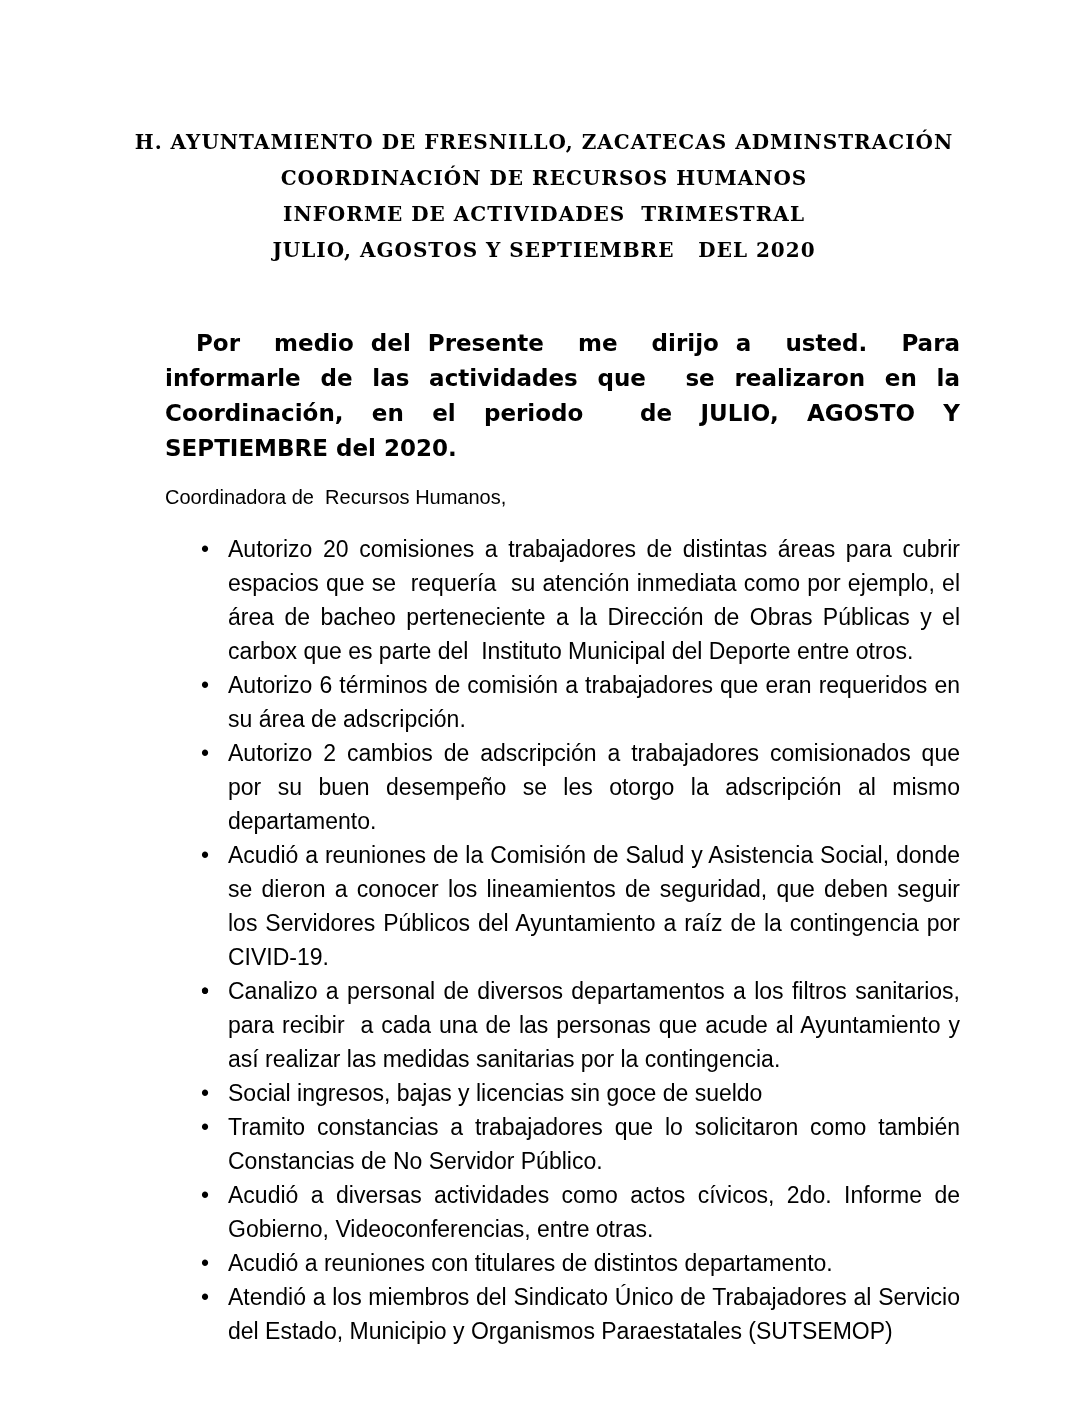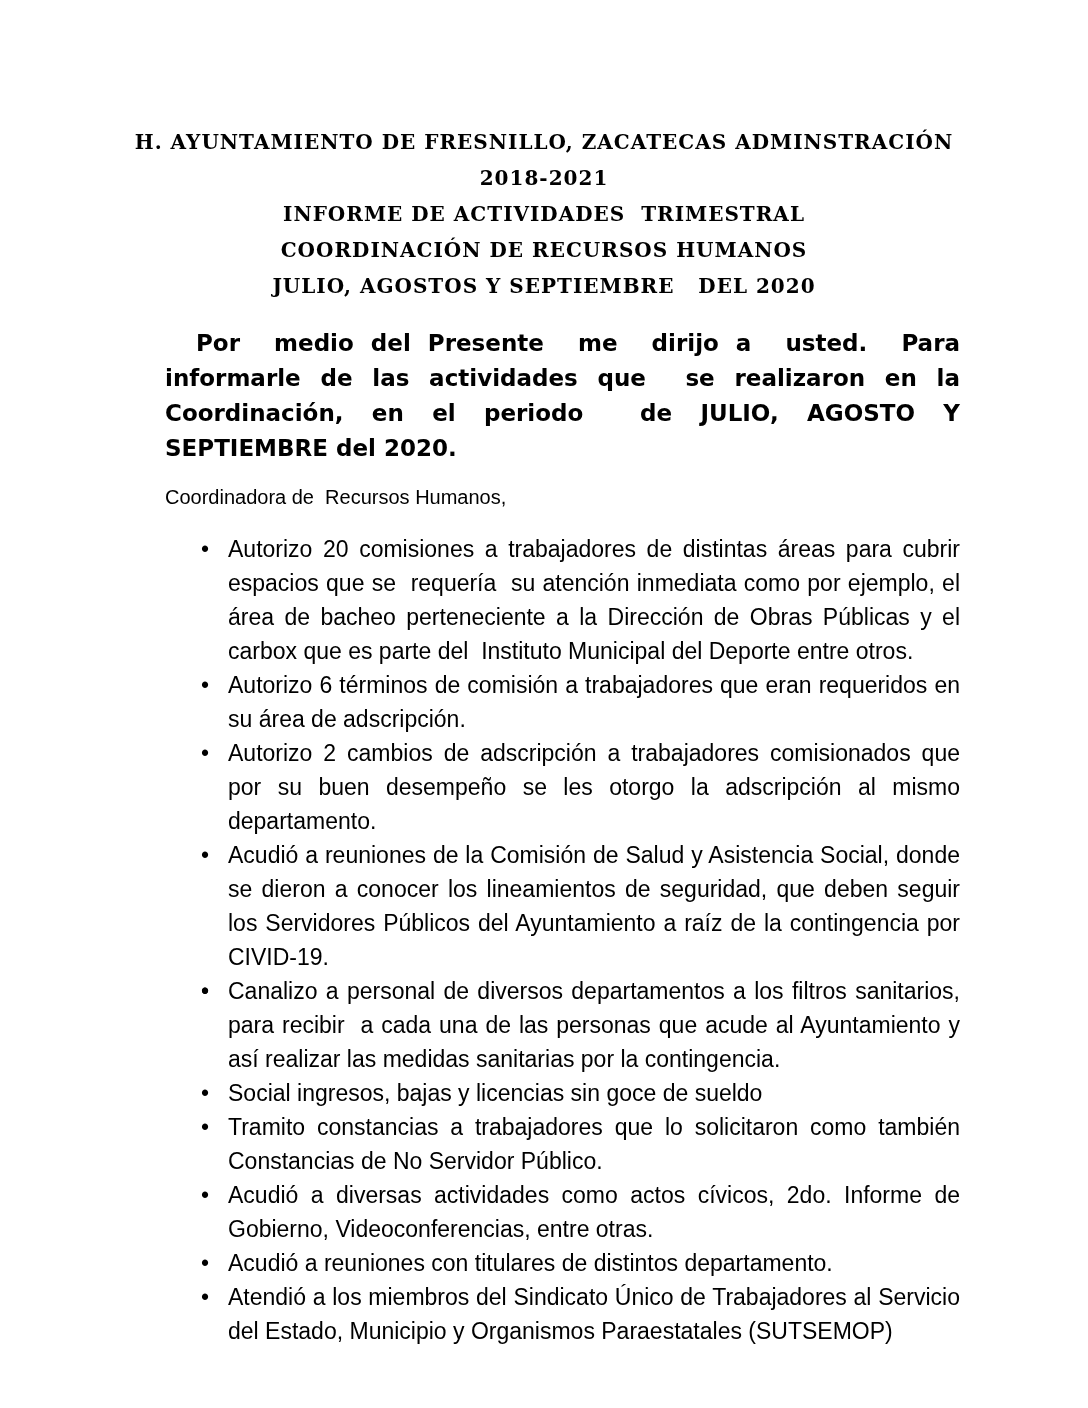--- a/index.html
+++ b/index.html
@@ -74,23 +74,22 @@
     white-space: normal;
   }
 </style>
 </head>
 <body>
 
 <div class="page">
 
   <div class="title-block">
     <div class="title-line">H. AYUNTAMIENTO DE FRESNILLO, ZACATECAS ADMINSTRACIÓN</div>
-    <div class="title-line">2018-2021</div>
+    <div class="title-line">COORDINACIÓN DE RECURSOS HUMANOS</div>
     <div class="title-line">INFORME DE ACTIVIDADES  TRIMESTRAL</div>
-    <div class="title-line">COORDINACIÓN DE RECURSOS HUMANOS</div>
     <div class="title-line">JULIO, AGOSTOS Y SEPTIEMBRE   DEL 2020</div>
   </div>
 
   <div class="body-block">
 
     <p class="intro">Por  medio del Presente  me  dirijo a  usted.  Para  informarle de las actividades que  se realizaron en la  Coordinación, en el periodo  de JULIO, AGOSTO Y SEPTIEMBRE del 2020.</p>
 
     <p class="salutation">Coordinadora de  Recursos Humanos,</p>
 
     <ul class="activities">

